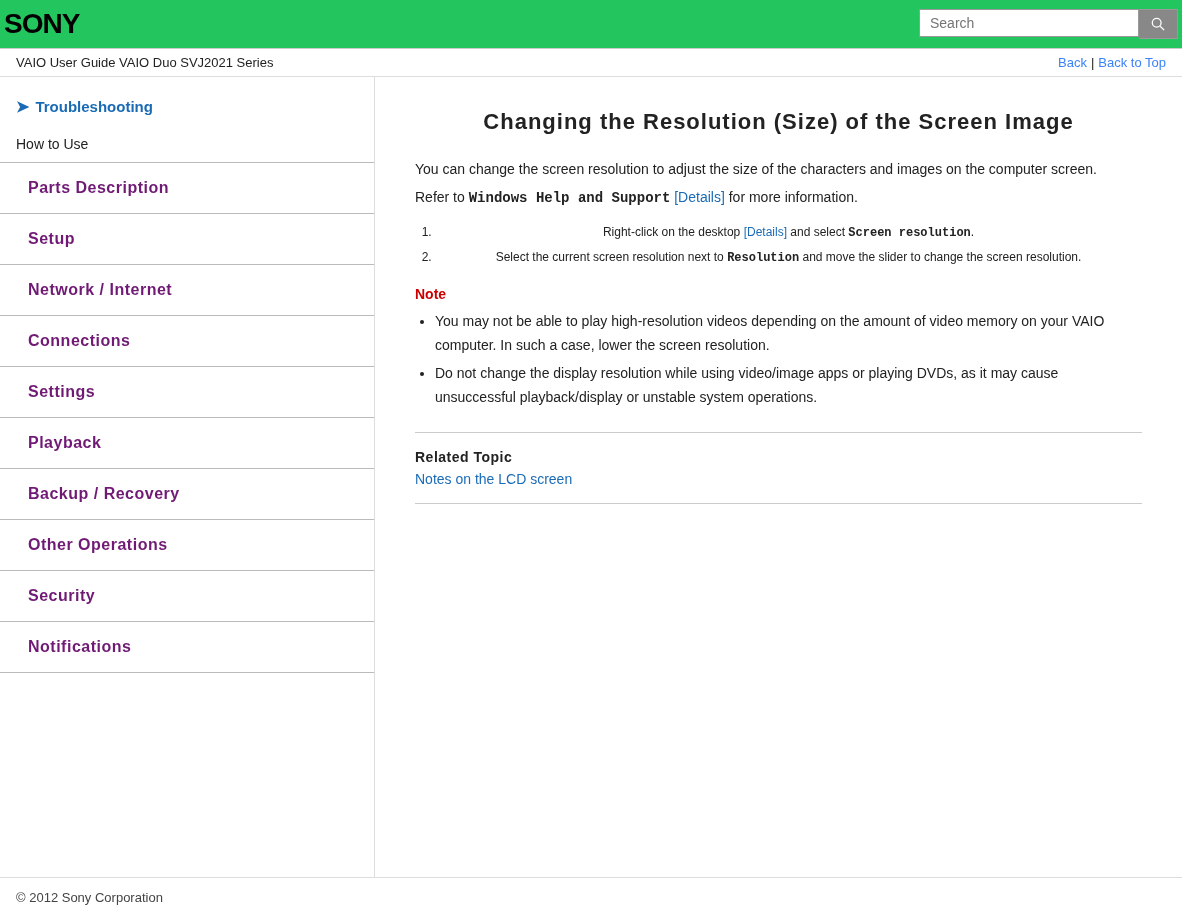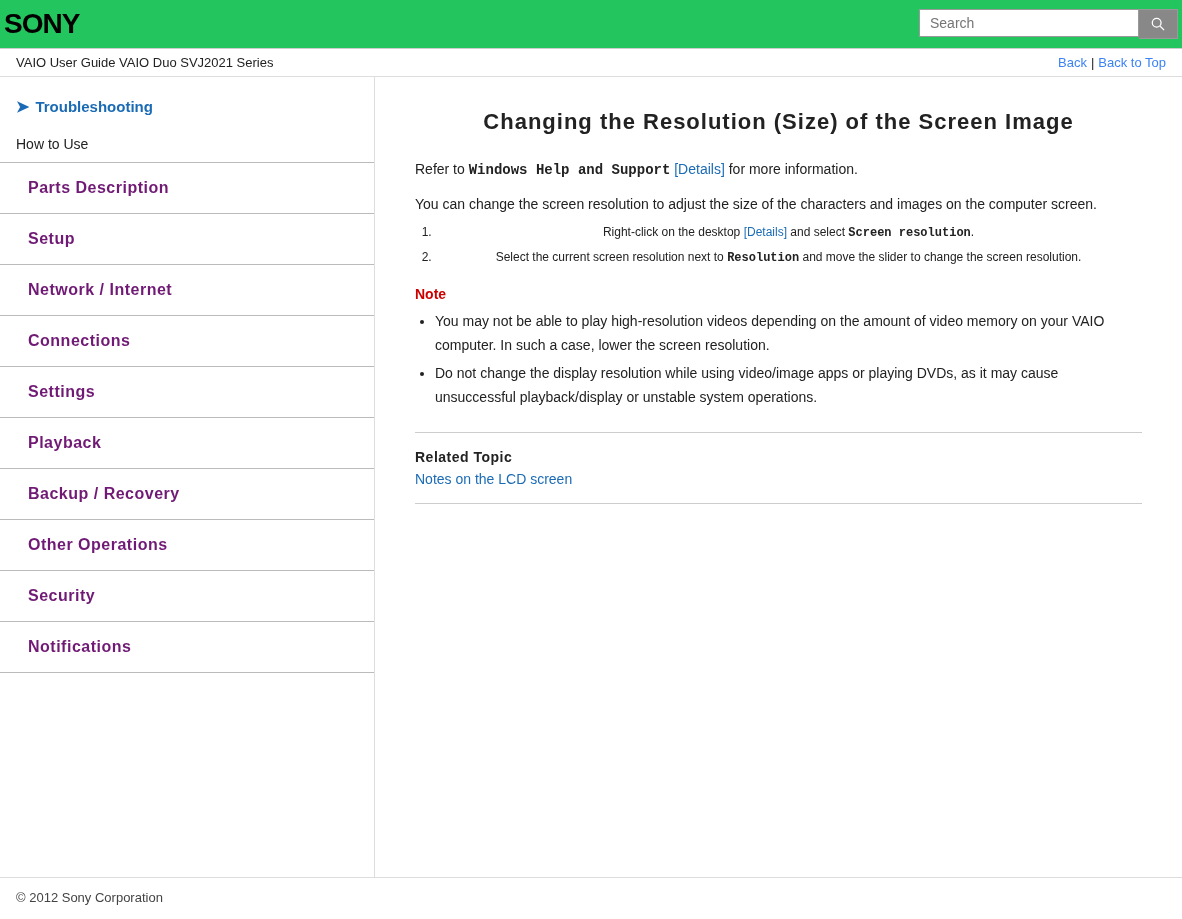--- a/index.html
+++ b/index.html
@@ -251,25 +251,25 @@
     <div class="sidebar-item">Backup / Recovery</div>
     <div class="sidebar-item">Other Operations</div>
     <div class="sidebar-item">Security</div>
     <div class="sidebar-item">Notifications</div>
   </div>
 
   <div id="content-area">
 
     <div id="page-title">Changing the Resolution (Size) of the Screen Image</div>
 
+    <p id="intro-text">You can change the screen resolution to adjust the size of the characters and images on the computer screen.</p>
+
     <p id="refer-line">
       <span>Refer to </span><span class="bold-mono">Windows Help and Support</span> <a href="#" class="link-blue">[Details]</a><span> for more information.</span>
     </p>
-
-    <p id="intro-text">You can change the screen resolution to adjust the size of the characters and images on the computer screen.</p>
 
     <ol id="steps-list">
       <li>
         <span>Right-click on the desktop </span><a href="#" class="link-blue">[Details]</a><span> and select </span><span class="bold-mono">Screen resolution</span><span>.</span>
       </li>
       <li>
         <span>Select the current screen resolution next to </span><span class="bold-mono">Resolution</span><span> and move the slider to change the screen resolution.</span>
       </li>
     </ol>
 

